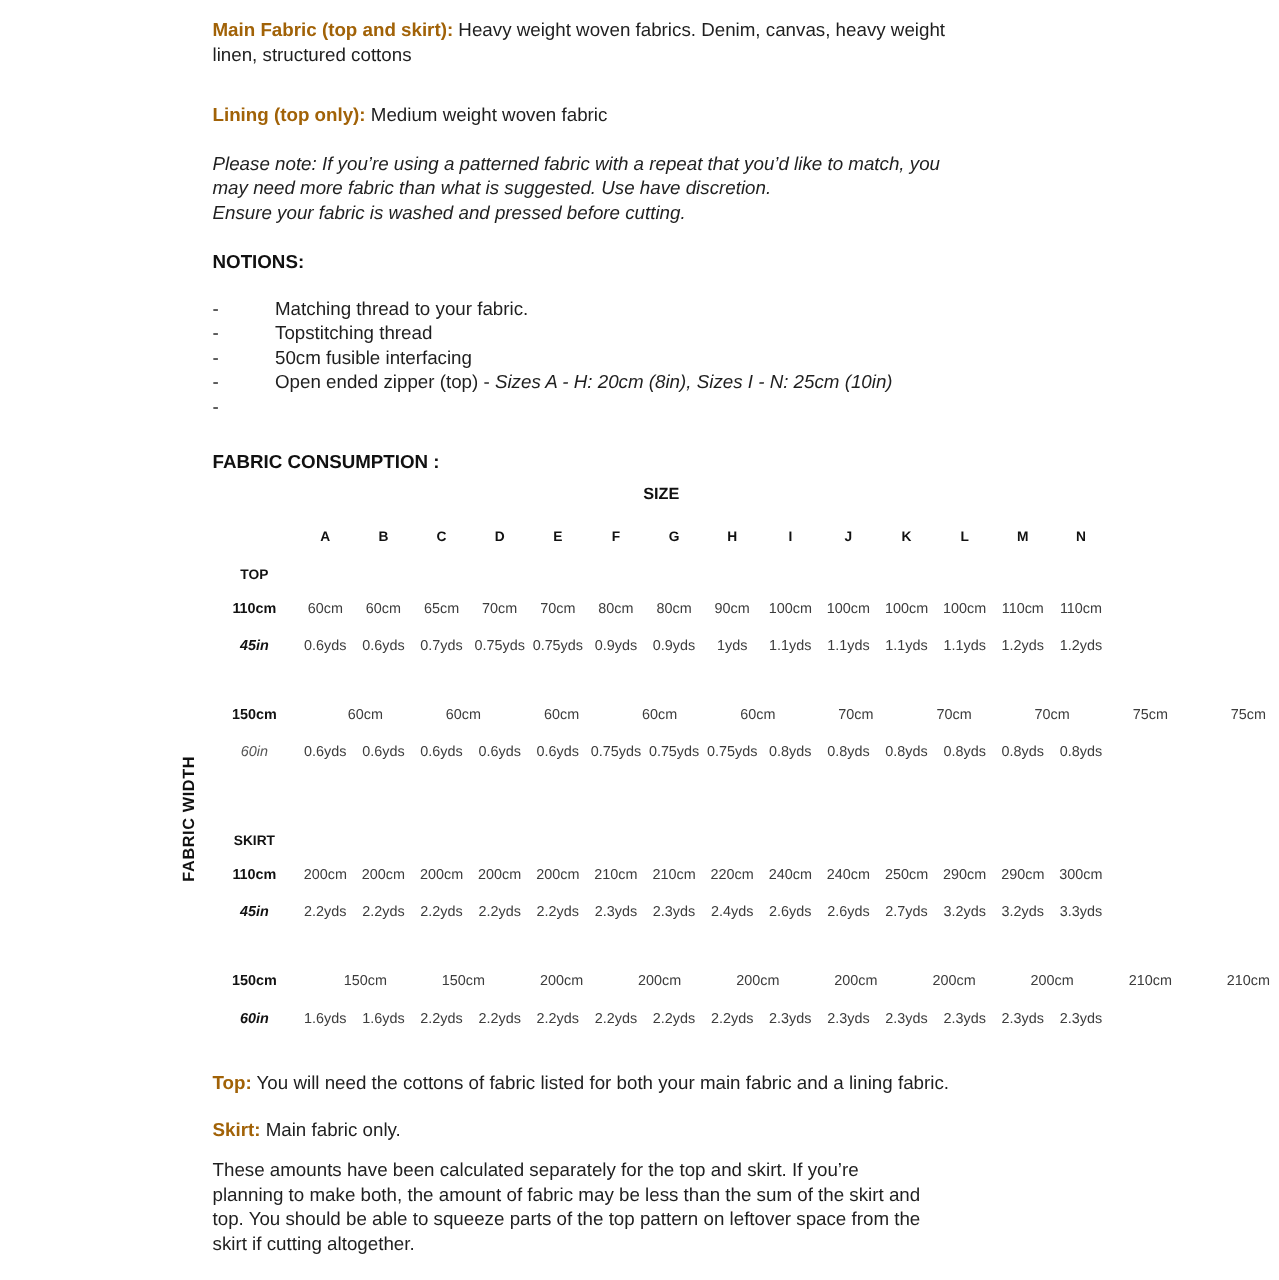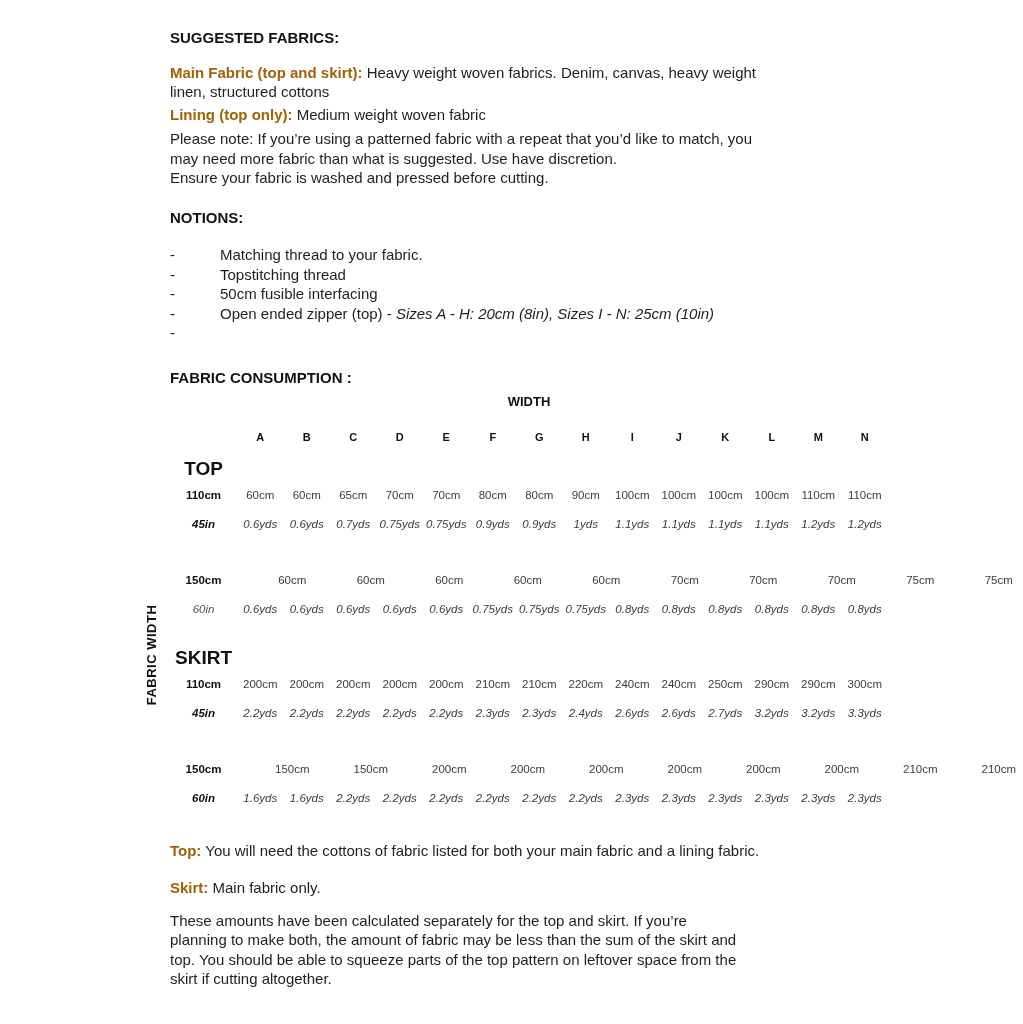--- a/index.html
+++ b/index.html
@@ -7,65 +7,64 @@
   body { font-family:"Liberation Sans", sans-serif; color:#1f1f1f; }
   .page { position:relative; width:1023px; height:1024px; background:#fff; overflow:hidden; }
   .content { position:absolute; left:170px; top:0; width:720px; }
 
   p, h2, li, div { font-size:15px; line-height:19.5px; }
   h2 { font-weight:bold; color:#111; }
   b, strong { font-weight:bold; color:#a16207; }
 
   .h-suggested { margin-top:28px; }
   .p-main { margin-top:15px; width:705px; }
-  .p-lining { margin-top:3px; }
-  .p-note { margin-top:5px; }
+  .p-lining { margin-top:29px; }
+  .p-note { margin-top:19px;font-style:italic; }
   .h-notions { margin-top:20px; }
   .notions-list { margin-top:18px; list-style:none; }
   .notions-list li { display:flex; }
   .notions-list .dash { width:50px; flex:0 0 50px; }
   .h-consumption { margin-top:25px; }
 
   
   .table-block { margin-top:7px; }
   .size-title { width:718px; text-align:center; font-size:13px; font-weight:bold; line-height:15px; color:#111; }
   .trow { display:grid; grid-template-columns:67px repeat(14, 46.5px); align-items:baseline; line-height:15px; }
   .letters-row { margin-top:19px; }
   .letter { text-align:center; font-size:11px; font-weight:bold; color:#111; }
   .section-row { margin-top:13px; }
-  .section-row.gap { margin-top:30px; }
-  .section-label { text-align:center; font-size:19px; font-weight:bold; line-height:15px; color:#111; }
+  .section-row.gap { margin-top:54px; }
+  .section-label { text-align:center; font-size:11px; font-weight:bold; line-height:15px; color:#111; }
   .data-row { margin-top:10px; }
   .data-row.gap { margin-top:36px;gap:32px; }
   .lbl { text-align:center; font-size:11.5px; color:#111; }
   .lbl.style-bold { font-weight:bold; }
   .lbl.style-bolditalic { font-weight:bold; font-style:italic; }
   .lbl.style-italic { font-style:italic; color:#555; }
   .val { text-align:center; font-size:11.5px; color:#3c3c3c; }
-  .data-row.unit-in .val { font-style:italic; }
+  .data-row.unit-in .val { }
 
   .fabric-width { position:absolute; left:151px; top:655px; transform:translate(-50%,-50%) rotate(-90deg); white-space:nowrap; font-size:13px; font-weight:bold; letter-spacing:0.5px; color:#111; line-height:13px; }
 
   .p-foot-top { margin-top:32px; }
   .p-foot-skirt { margin-top:18px; }
   .p-foot-para { margin-top:13px; width:705px; }
 
   .line { display:block; }
   em { font-style:italic; }
 </style>
 </head>
 <body>
 
 <div class="page">
 
   <div class="fabric-width">FABRIC WIDTH</div>
 
   <div class="content">
 
-    <h2 class="h-suggested">SUGGESTED FABRICS:</h2>
 
     <p class="p-main">
         <span class="line"><strong>Main Fabric (top and skirt):</strong><span> Heavy weight woven fabrics. Denim, canvas, heavy weight</span></span>
         <span class="line">linen, structured cottons</span>
       </p>
 
     <p class="p-lining"><strong>Lining (top only):</strong><span> Medium weight woven fabric</span></p>
 
     <p class="p-note">
         <span class="line">Please note: If you’re using a patterned fabric with a repeat that you’d like to match, you</span>
@@ -93,21 +92,21 @@
           <span><span>Open ended zipper (top) - </span><em>Sizes A - H: 20cm (8in), Sizes I - N: 25cm (10in)</em></span>
         </li>
       <li>
           <span class="dash">-</span>
         </li>
     </ul>
 
     <h2 class="h-consumption">FABRIC CONSUMPTION :</h2>
 
     <div class="table-block">
-      <div class="size-title">WIDTH</div>
+      <div class="size-title">SIZE</div>
       <div id="consumption-grid">
           <div class="trow letters-row">
             <div class="lbl"></div>
             <div class="letter">A</div>
             <div class="letter">B</div>
             <div class="letter">C</div>
             <div class="letter">D</div>
             <div class="letter">E</div>
             <div class="letter">F</div>
             <div class="letter">G</div>

